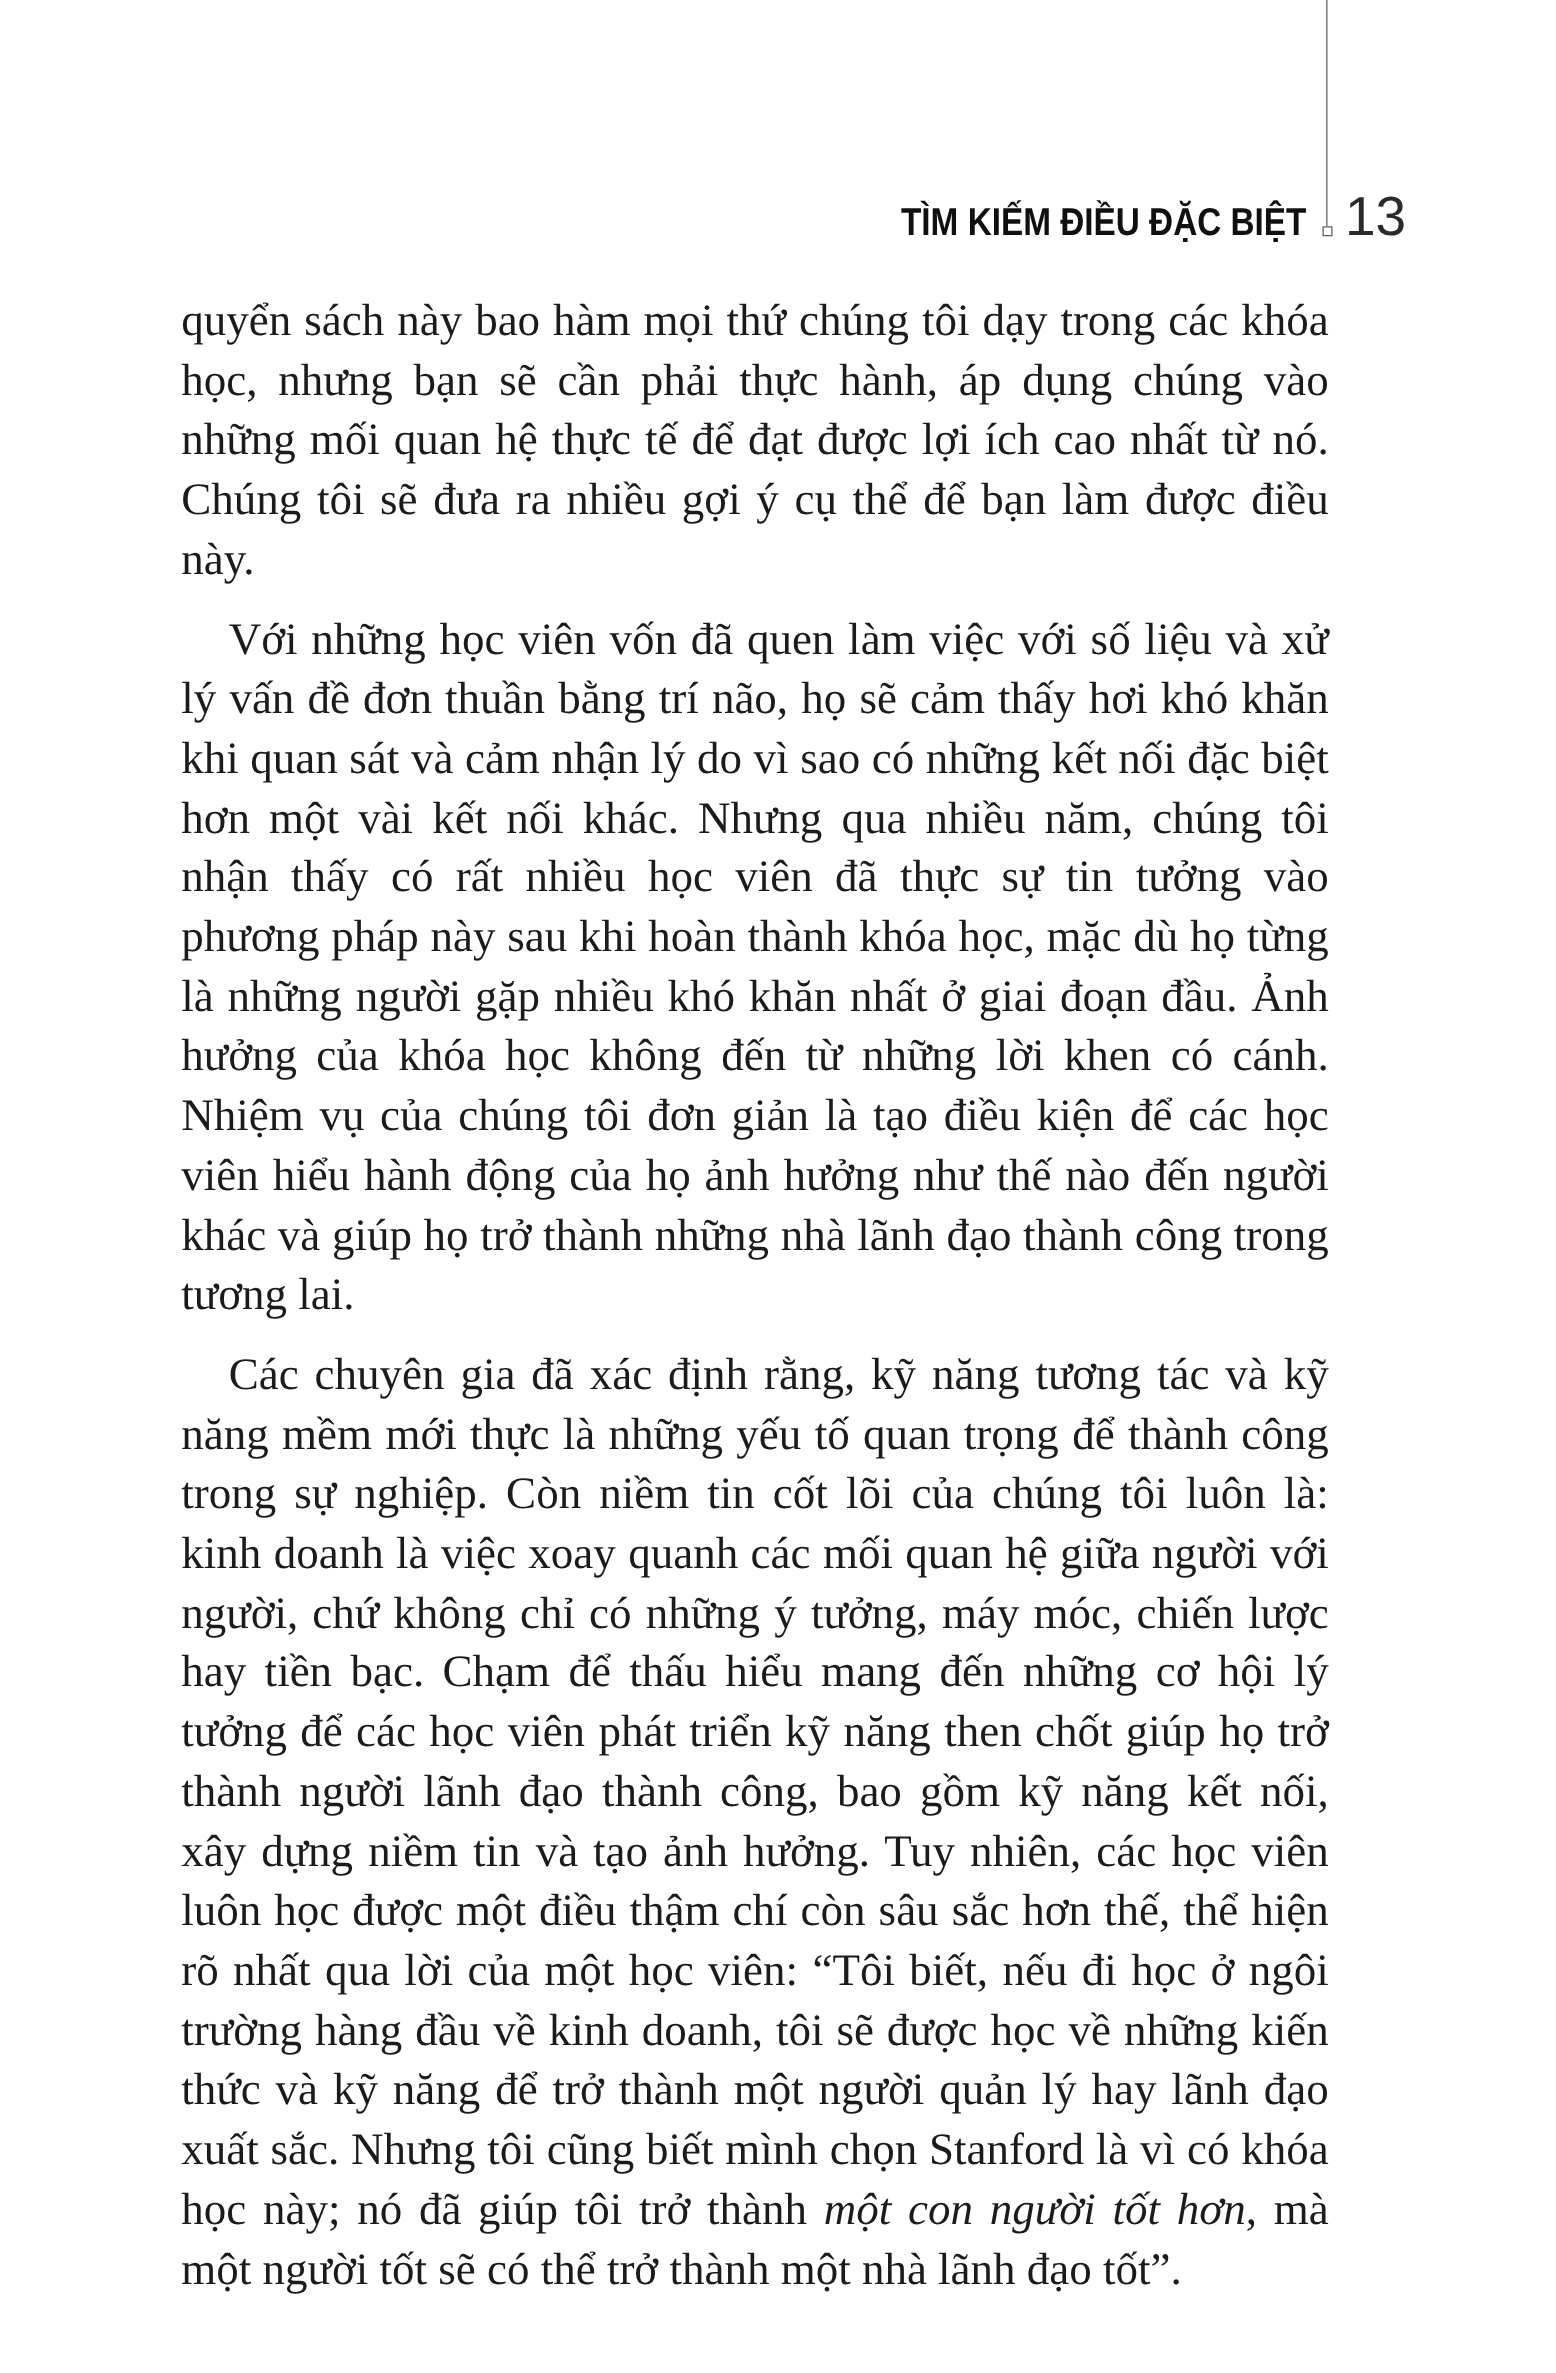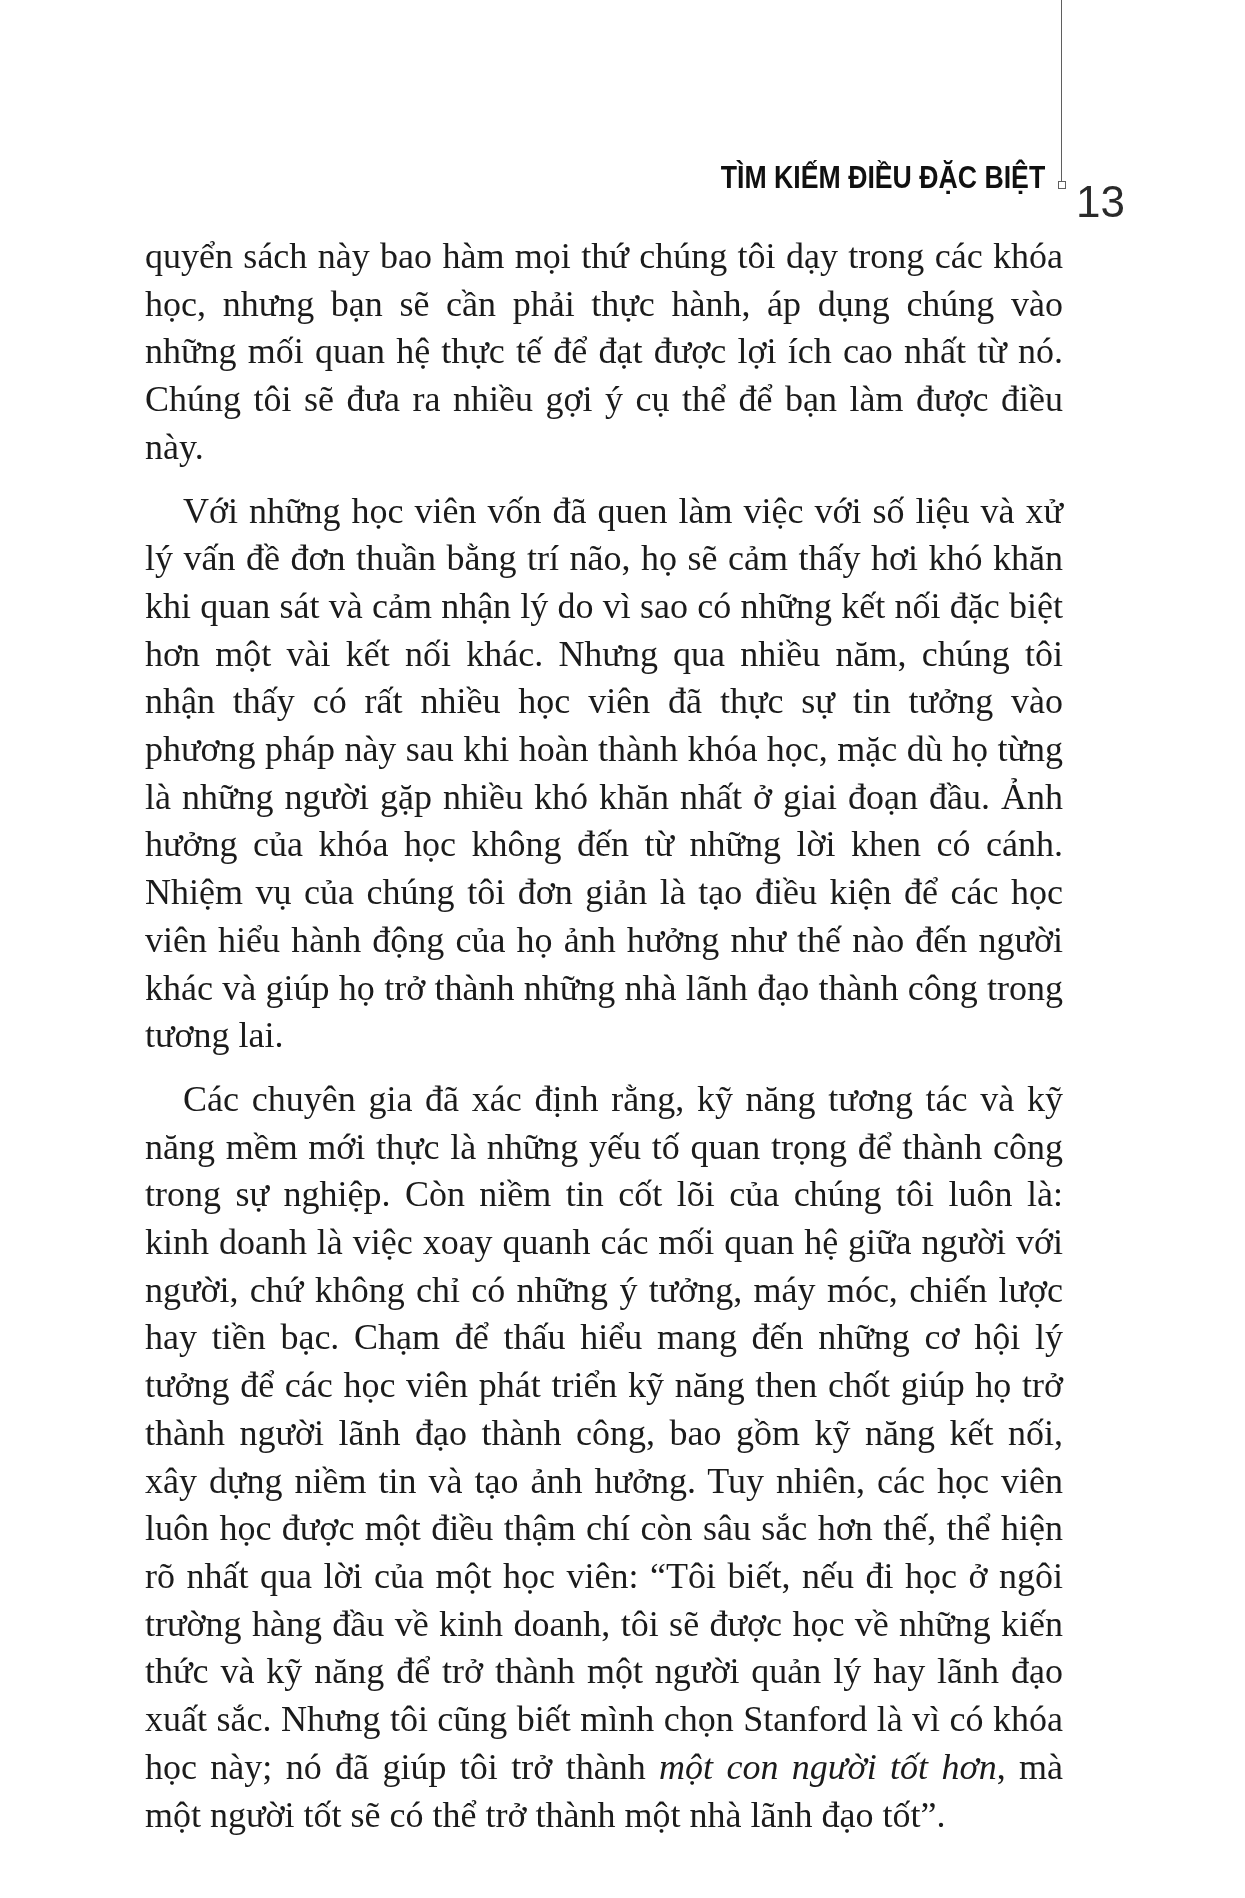--- a/index.html
+++ b/index.html
@@ -60,21 +60,20 @@
   
   .folio{
     position:absolute;
     left:1076px;
     top:152px;
     font-family:"Liberation Sans", sans-serif;
     font-weight:400;
     font-size:44px;
     line-height:44px;
     color:var(--folio);
-    margin-top:28px;
   }
   
   .body-text{
     position:absolute;
     left:145px;
     top:233px;
     width:918px;
     color:var(--ink);
     font-size:36px;
     line-height:47.7px;

